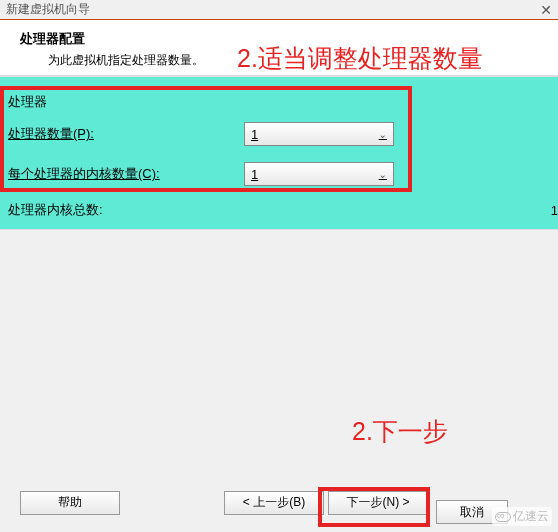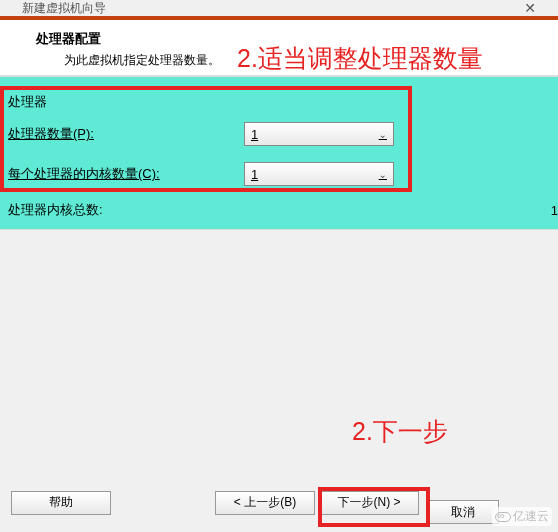--- a/index.html
+++ b/index.html
@@ -13,31 +13,31 @@
       height: 532px;
       background: #f0f0f0;
       position: relative;
       overflow: hidden;
     }
     .titlebar {
       height: 20px;
       display: flex;
       justify-content: space-between;
       align-items: center;
-      padding: 0 22px;
-      border-bottom: 4px solid #c2410c;
+      padding: 0 6px;
+      border-bottom: 1px solid #c2410c;
       font-size: 12px;
       color: #555;
     }
     .titlebar .close {
       font-size: 14px;
       cursor: pointer;
     }
     .header {
-      padding: 10px 20px 6px 36px;
+      padding: 10px 20px 6px 20px;
       background: #fff;
       border-bottom: 1px solid #ddd;
     }
     .header-title {
       font-size: 13px;
       font-weight: bold;
       color: #000;
       margin-bottom: 4px;
     }
     .header-subtitle {
@@ -130,21 +130,21 @@
       left: 318px;
       top: 487px;
       width: 112px;
       height: 40px;
       pointer-events: none;
       z-index: 5;
     }
     .footer {
       position: absolute;
       bottom: 8px;
-      left: 3px;
+      left: 12px;
       width: 504px;
       display: flex;
       align-items: center;
       padding: 0 8px;
     }
     .footer .btn {
       height: 24px;
       border: 1px solid #999;
       background: linear-gradient(to bottom, #fff, #e8e8e8);
       font-size: 12px;

